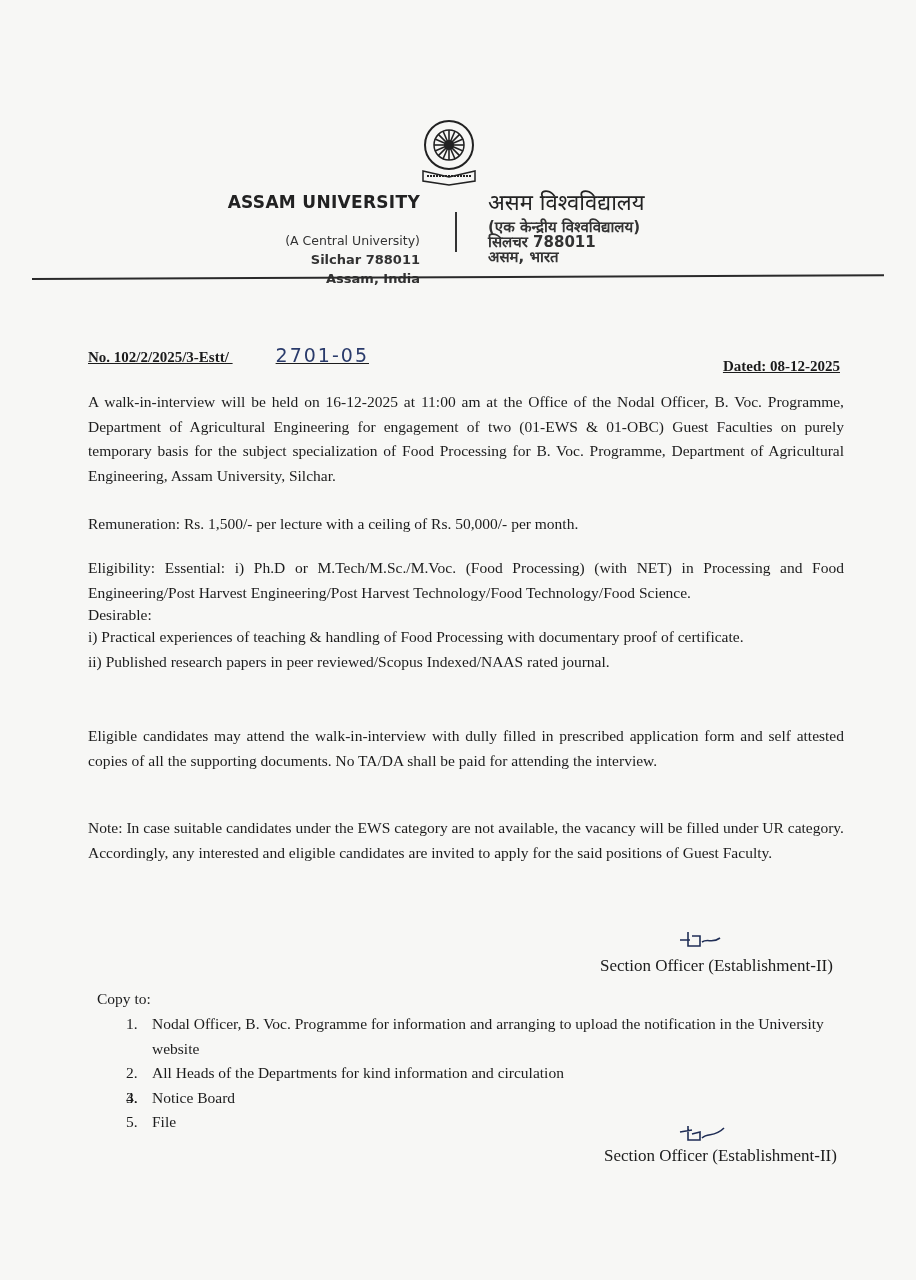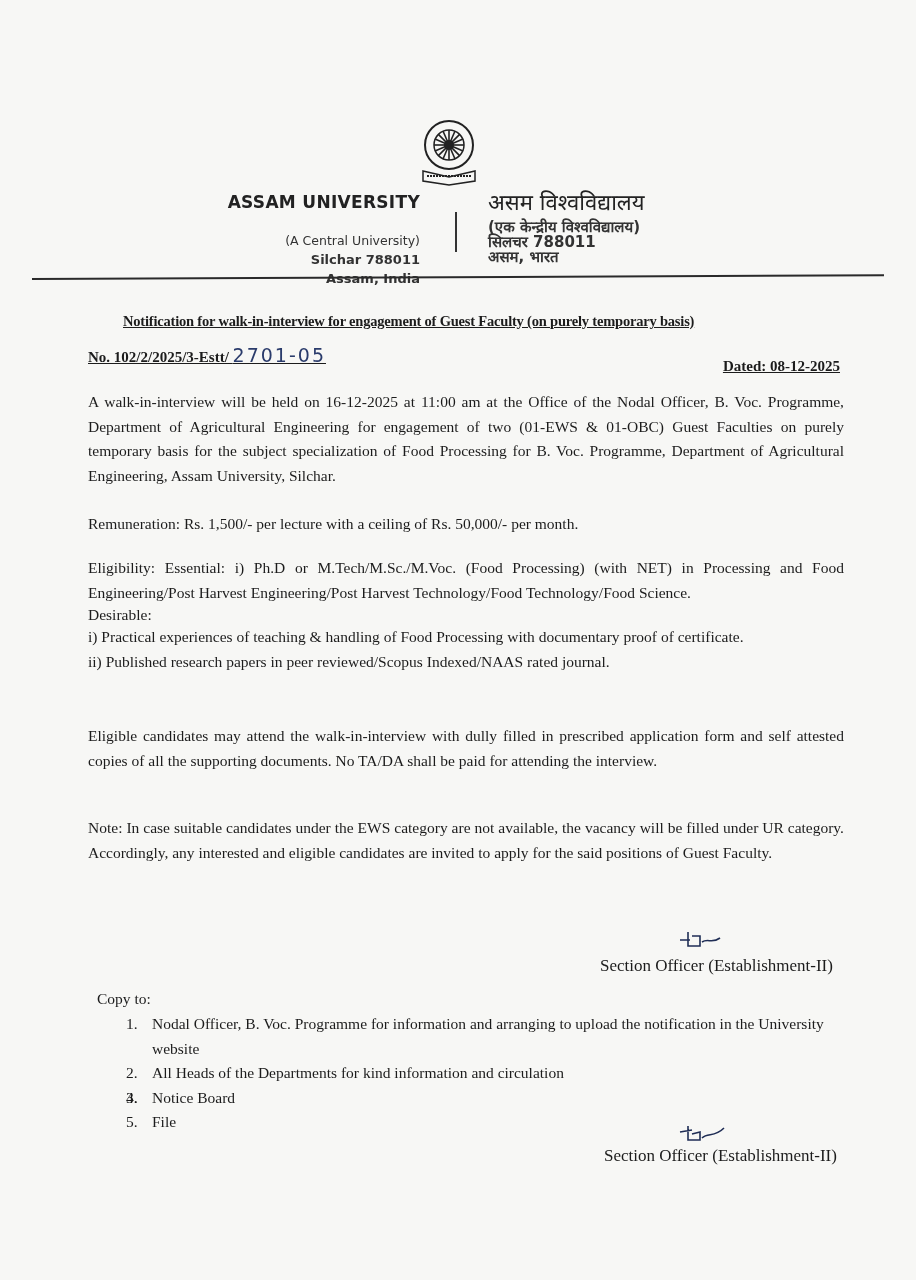--- a/index.html
+++ b/index.html
@@ -21,21 +21,21 @@
   .lh-divider { position: absolute; left: 455px; top: 212px; width: 1.5px; height: 40px; background: #333; }
   .lh-right { position: absolute; left: 488px; top: 186px; font-family: "DejaVu Sans", sans-serif; }
   .lh-right .uni-hi { font-size: 22px; color: #222; }
   .lh-right .sub-hi { font-size: 15px; color: #333; line-height: 15px; font-weight: bold; }
   .rule-top { position: absolute; left: 32px; top: 278px; width: 852px; height: 2px; background: #2a2a2a; transform: rotate(-0.25deg); transform-origin: left; }
 
   
   .title { position: absolute; left: 123px; top: 313px; font-size: 14.5px; font-weight: bold; text-decoration: underline; letter-spacing: -0.2px; }
   .ref-row { position: absolute; left: 88px; top: 344px; width: 752px; font-size: 15px; font-weight: bold; }
   .ref-no { text-decoration: underline; }
-  .handwritten { font-family: "DejaVu Sans", sans-serif; font-weight: normal; font-size: 19px; letter-spacing: 2px; color: #2a3b6b; }
+  .handwritten { font-family: "DejaVu Sans", sans-serif; font-weight: normal; font-size: 19px; letter-spacing: 2px; color: #2a3b6b; margin-left: 43px; }
   .dated { position: absolute; right: 0; top: 14px; text-decoration: underline; }
 
   .para { position: absolute; left: 88px; width: 756px; font-size: 15.5px; line-height: 24.5px; text-align: justify; }
   .bold { font-weight: normal; }
 
   .sig { position: absolute; font-size: 17px; }
   .sig-mark { position: absolute; width: 60px; height: 22px; }
 
   .copy-label { position: absolute; left: 97px; top: 990px; font-size: 15.5px; }
   .copy-list { position: absolute; left: 122px; top: 1012px; width: 720px; font-size: 15.5px; line-height: 24.5px; margin: 0; padding: 0; list-style: none; }
@@ -73,21 +73,20 @@
   </div>
   <div class="lh-divider"></div>
   <div class="lh-right">
     <div class="uni-hi">असम विश्वविद्यालय</div>
     <div class="sub-hi" style="margin-top:4px">(एक केन्द्रीय विश्वविद्यालय)</div>
     <div class="sub-hi">सिलचर   788011</div>
     <div class="sub-hi">असम, भारत</div>
   </div>
   <div class="rule-top"></div>
 
-  <div class="title">Notification for walk-in-interview for engagement of Guest Faculty (on purely temporary basis)</div>
   <div class="ref-row">
     <span class="ref-no"><span>No. 102/2/2025/3-Estt/ </span><span class="handwritten">2701-05</span></span>
     <span class="dated">Dated: 08-12-2025</span>
   </div>
 
   <div class="para" style="top:390px">A walk-in-interview will be held on 16-12-2025 at 11:00 am at the Office of the Nodal Officer, B. Voc. Programme, Department of Agricultural Engineering for engagement of two (01-EWS &amp; 01-OBC) Guest Faculties on purely temporary basis for the subject specialization of Food Processing for B. Voc. Programme, Department of Agricultural Engineering, Assam University, Silchar.</div>
   <div class="para bold" style="top:512px">Remuneration: Rs. 1,500/- per lecture with a ceiling of Rs. 50,000/- per month.</div>
 
   <div class="para" style="top:556px">
     <div><span class="bold">Eligibility: Essential</span><span>: i) Ph.D or M.Tech/M.Sc./M.Voc. (Food Processing) (with NET) in Processing and Food Engineering/Post Harvest Engineering/Post Harvest Technology/Food Technology/Food Science.</span></div>

